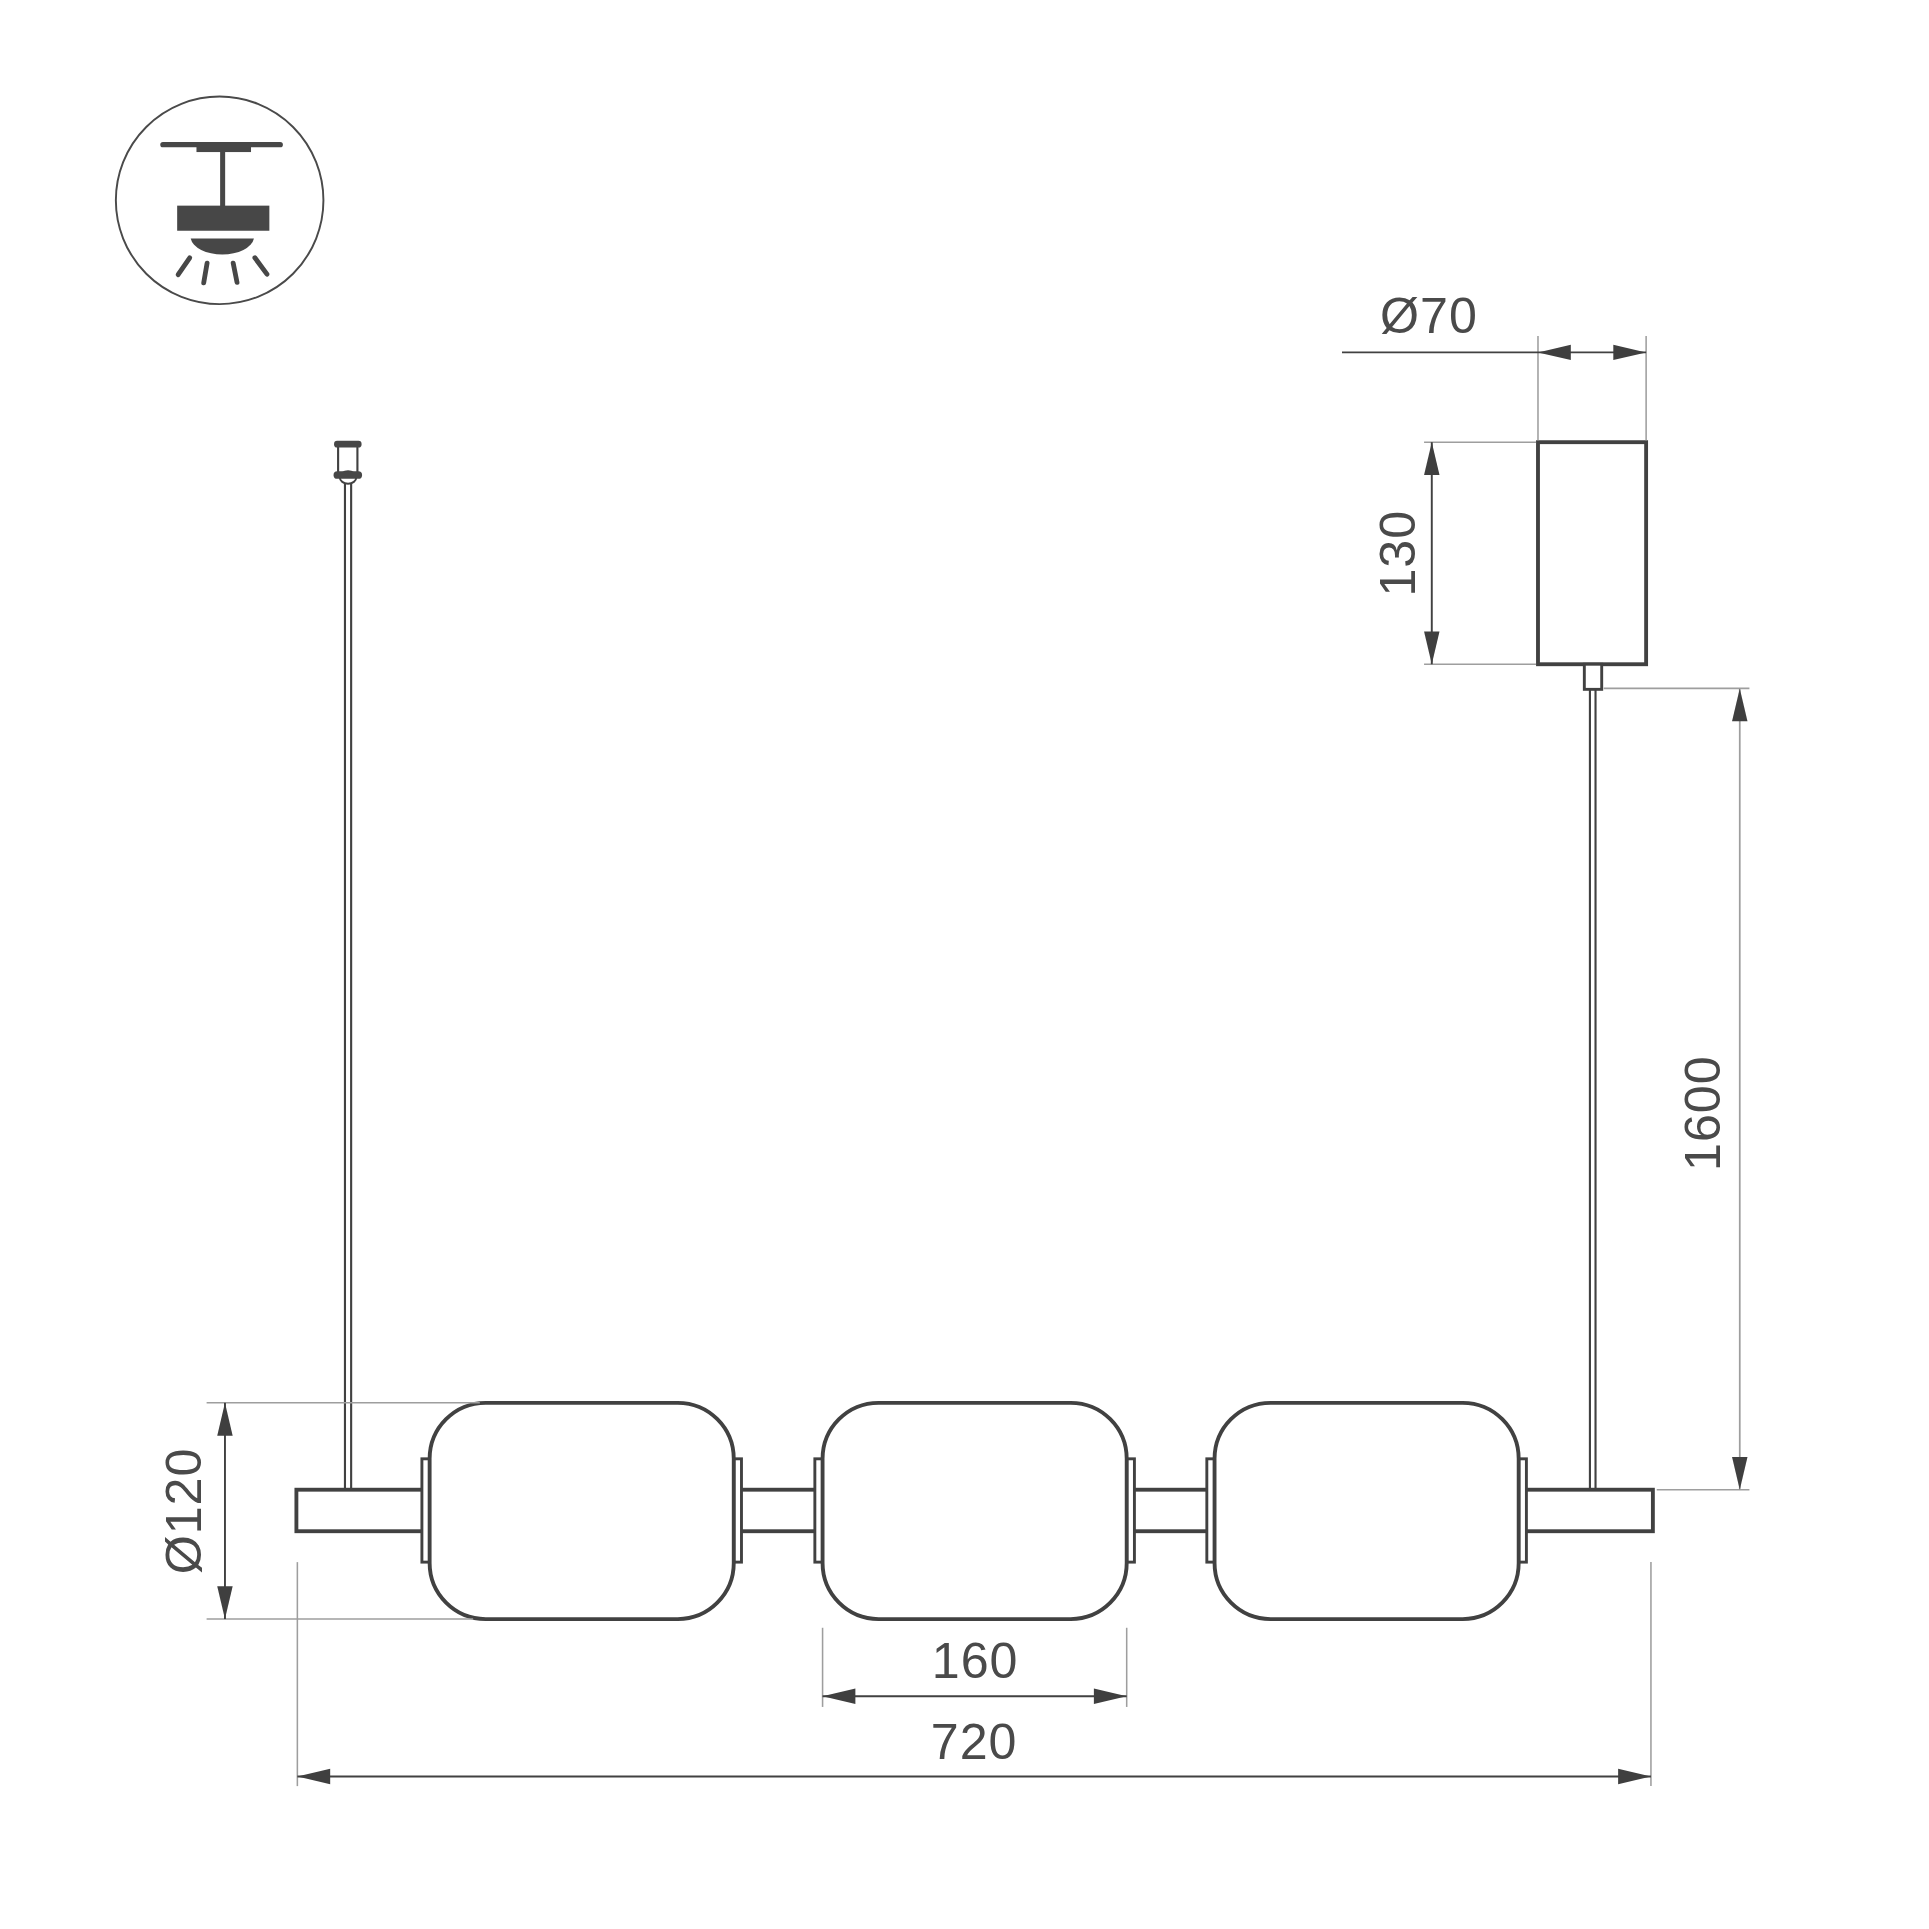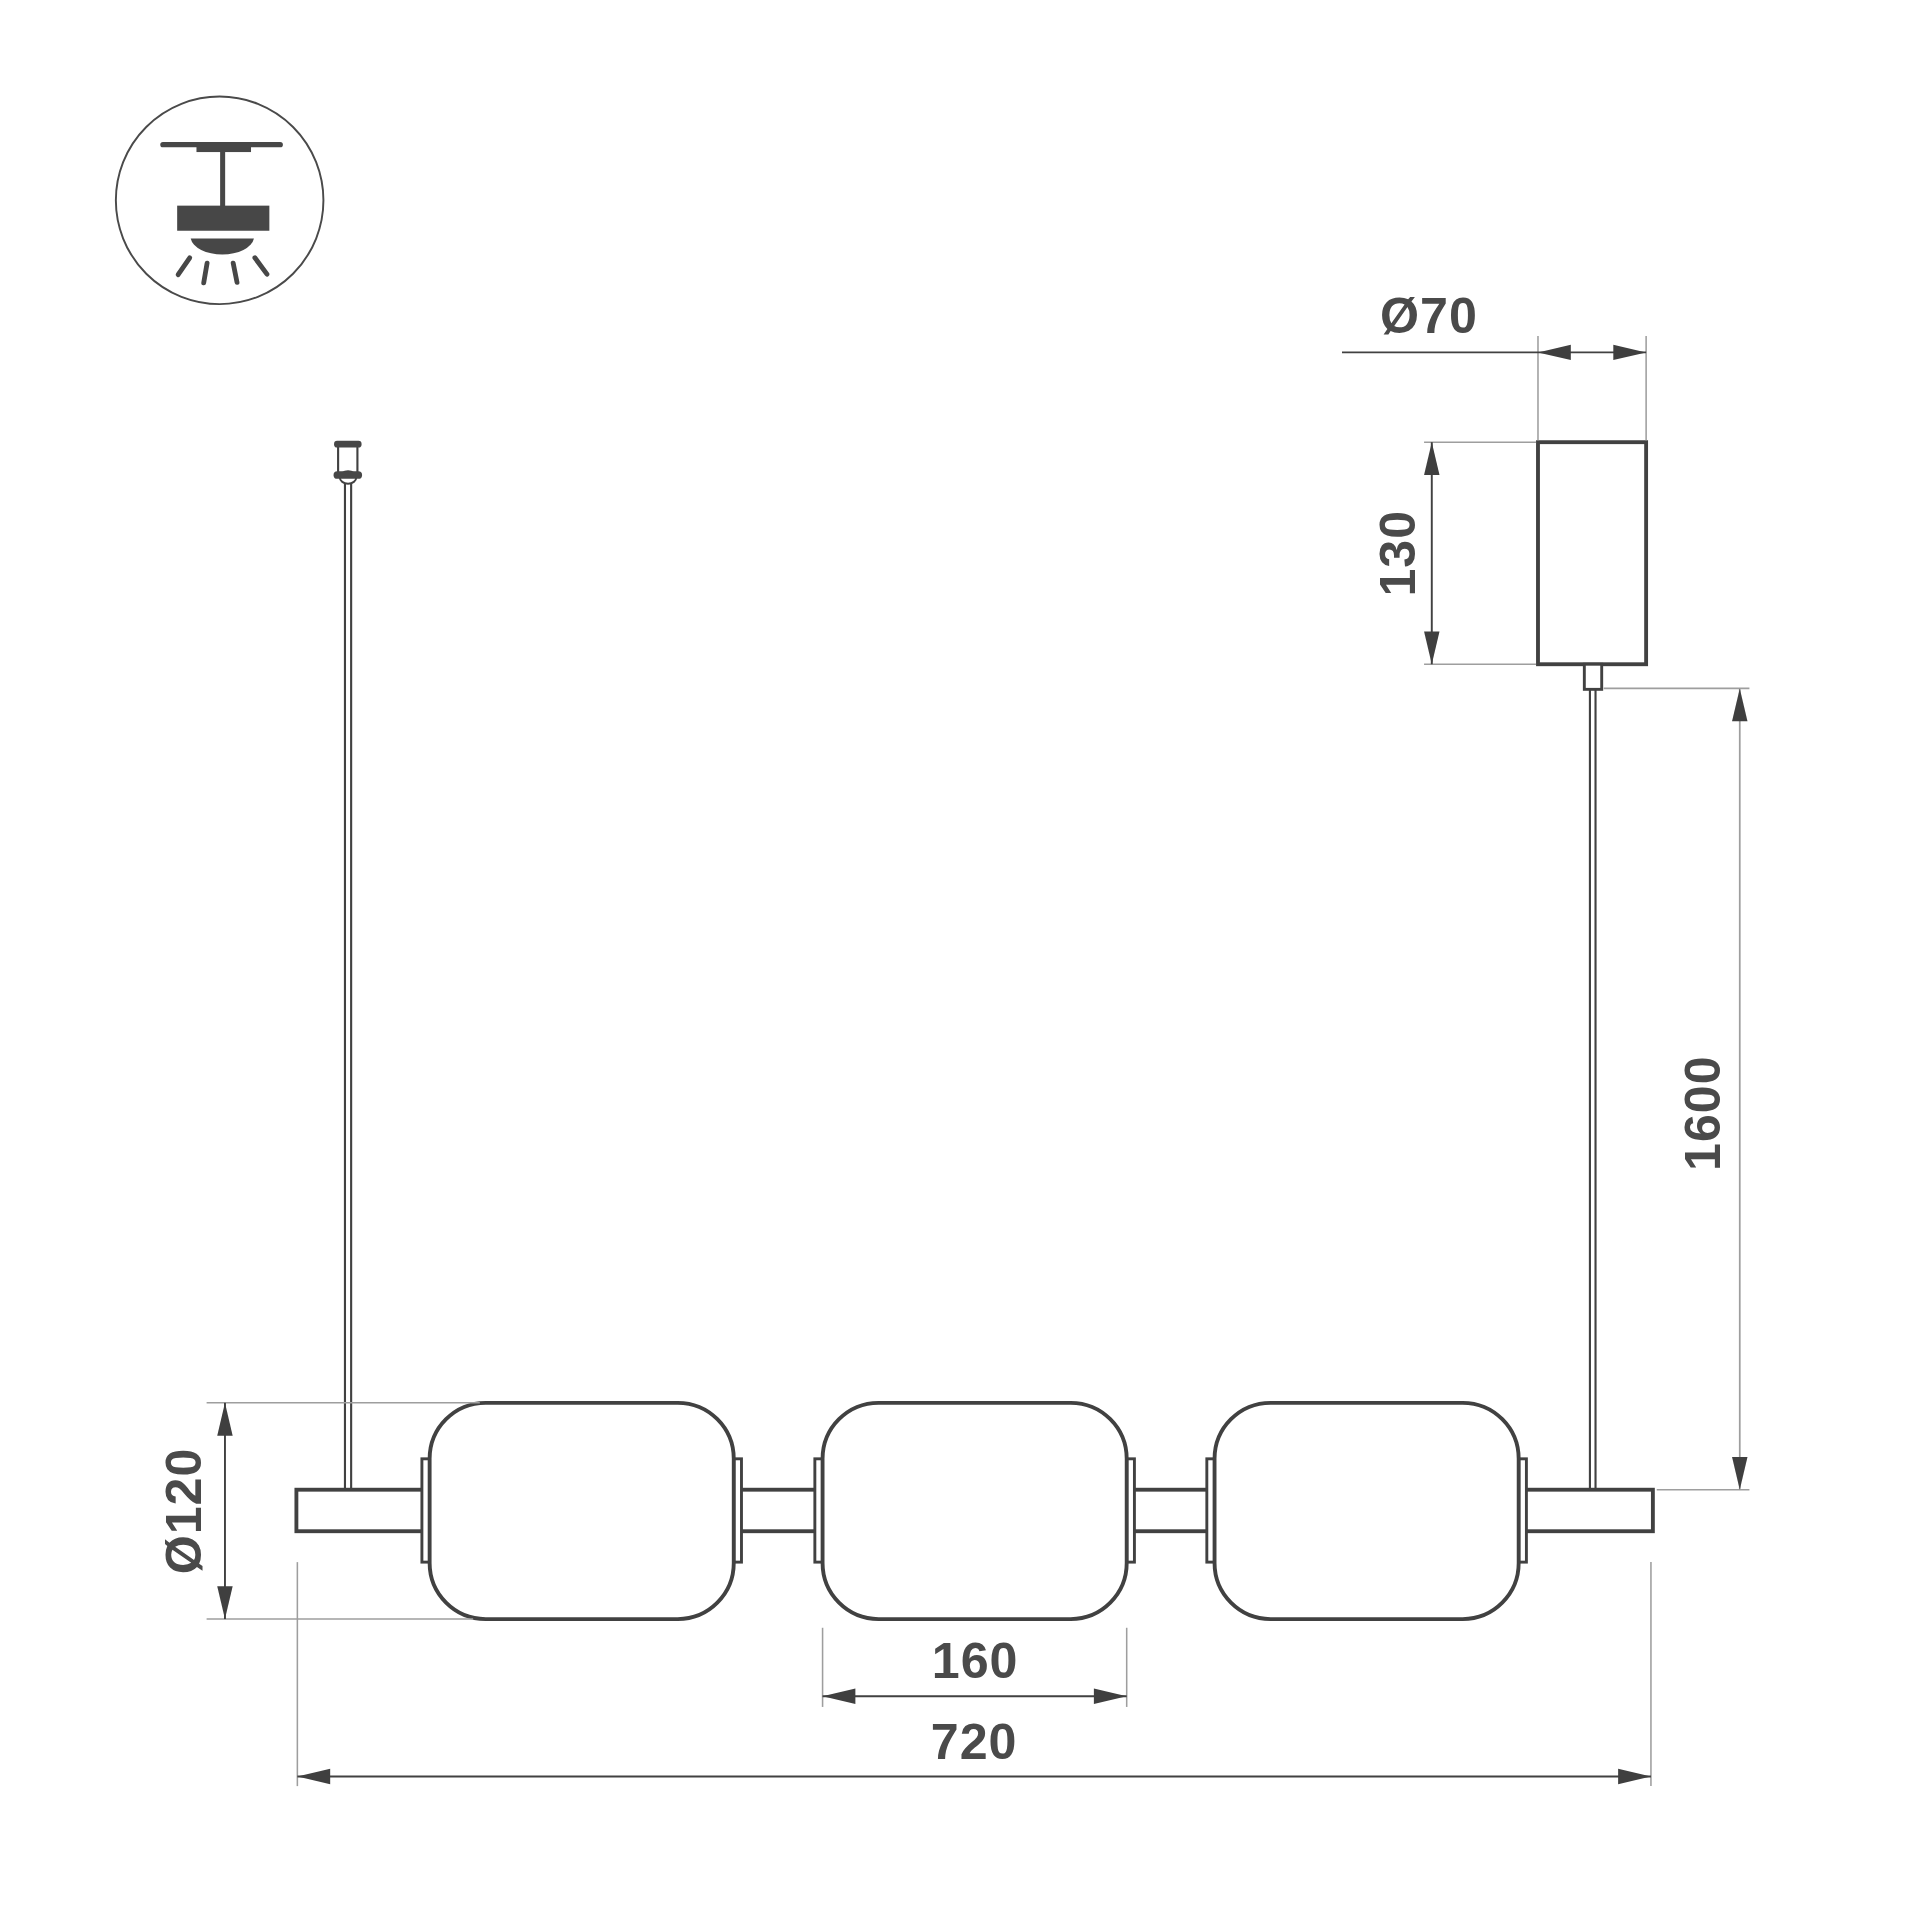--- a/index.html
+++ b/index.html
@@ -1,16 +1,16 @@
 <!DOCTYPE html>
 <html><head>
 <meta charset="utf-8">
 <style>
   html,body{margin:0;padding:0;background:#ffffff;}
-  .page{position:relative;width:1929px;height:1929px;background:#ffffff;overflow:hidden;font-weight:bold;}
+  .page{position:relative;width:1929px;height:1929px;background:#ffffff;overflow:hidden;}
   svg{position:absolute;left:0;top:0;}
   .outline{fill:#ffffff;stroke:#414141;stroke-width:4;}
   .outline-thin{fill:#ffffff;stroke:#414141;stroke-width:3;}
   .dark-line{stroke:#414141;stroke-width:2.2;fill:none;}
   .dim-line{stroke:#414141;stroke-width:2;fill:none;}
   .dim-line-gray{stroke:#9e9e9e;stroke-width:1.8;fill:none;}
   .ext-line{stroke:#9e9e9e;stroke-width:1.6;fill:none;}
   .arrow{fill:#3f3f3f;stroke:none;}
   .icon-fill{fill:#474747;stroke:none;}
   .icon-stroke{stroke:#474747;stroke-width:5;stroke-linecap:round;fill:none;}

